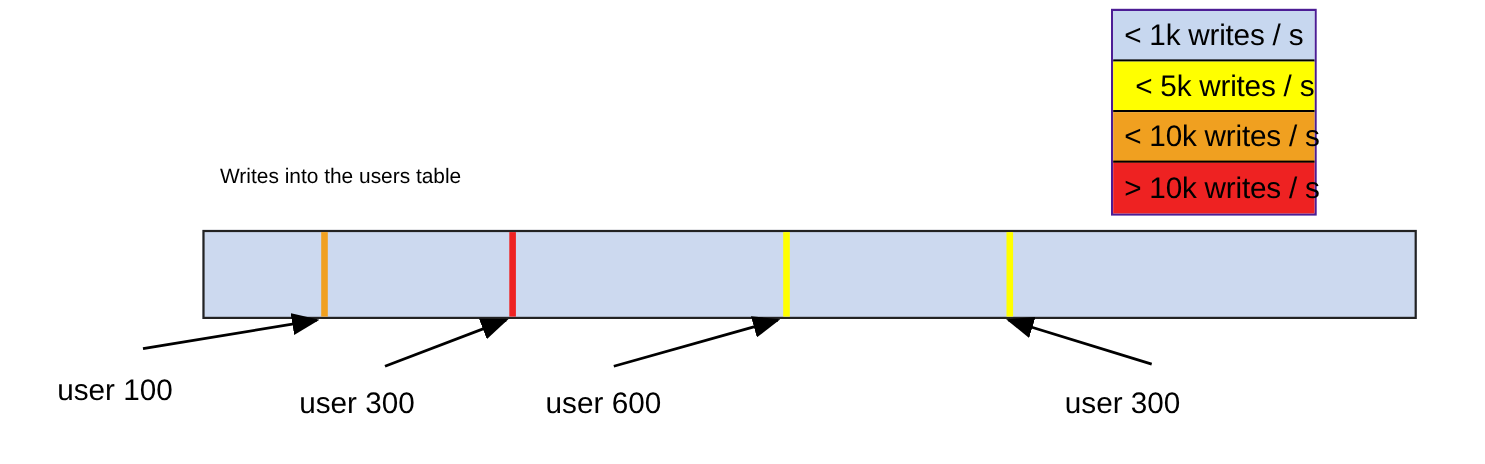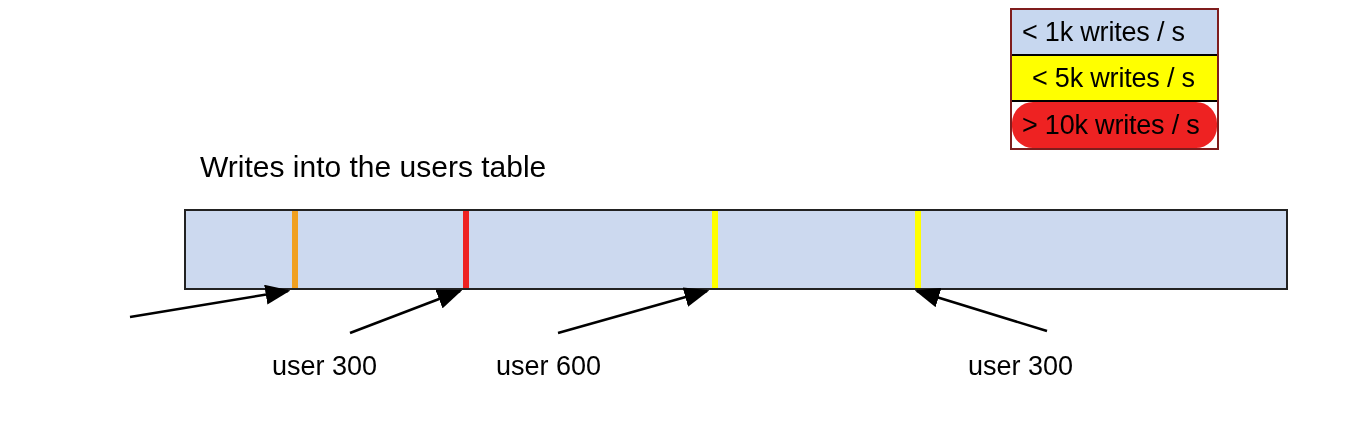--- a/index.html
+++ b/index.html
@@ -14,47 +14,46 @@
     background: #ffffff;
     font-family: "Liberation Sans", sans-serif;
     overflow: hidden;
   }
 
   
   #legend {
     position: absolute;
     left: 1010px;
     top: 8px;
-    width: 209px;
-    border: 2px solid #7f1d1d;
+    width: 187px;
+    border: 2px solid #4c1d95;
     box-sizing: border-box;
   }
   .legend-row {
     height: 46px;
     box-sizing: border-box;
     border-bottom: 2px solid #000000;
     display: flex;
     align-items: center;
     padding-left: 10px;
     font-size: 27px;
     color: #000000;
     white-space: nowrap;
     letter-spacing: -0.2px;
   }
   .legend-row:last-child {
     border-bottom: none;
-    border-radius: 21px;
   }
 
   
   #chart-title {
     position: absolute;
     left: 200px;
     top: 150px;
-    font-size: 30px;
+    font-size: 19px;
     color: #000000;
     white-space: nowrap;
   }
 
   
   #bar {
     position: absolute;
     left: 184px;
     top: 209px;
     width: 1104px;
@@ -92,20 +91,23 @@
 
 <div id="canvas">
 
   <div id="legend">
     <div class="legend-row" style="background: rgb(199, 215, 239);">
       <span>&lt; 1k writes / s</span>
     </div>
     <div class="legend-row" style="background: rgb(255, 255, 0); padding-left: 20px;">
       <span>&lt; 5k writes / s</span>
     </div>
+    <div class="legend-row" style="background: rgb(240, 160, 32);">
+      <span>&lt; 10k writes / s</span>
+    </div>
     <div class="legend-row" style="background: rgb(238, 34, 34);">
       <span>&gt; 10k writes / s</span>
     </div>
   </div>
 
   <div id="chart-title">Writes into the users table</div>
 
   <div id="bar">
     <div class="stripe" style="left: 106px; background: rgb(240, 160, 32);"></div>
     <div class="stripe" style="left: 277px; background: rgb(238, 34, 34);"></div>
@@ -118,17 +120,18 @@
       <marker id="ah" markerWidth="10" markerHeight="8" refX="9" refY="4" orient="auto" markerUnits="strokeWidth">
         <path d="M0,0 L10,4 L0,8 Z" fill="#000000"></path>
       </marker>
     </defs>
     <line stroke="#000000" stroke-width="2.5" marker-end="url(#ah)" x1="130" y1="317" x2="288" y2="291"></line>
     <line stroke="#000000" stroke-width="2.5" marker-end="url(#ah)" x1="350" y1="333" x2="460" y2="291"></line>
     <line stroke="#000000" stroke-width="2.5" marker-end="url(#ah)" x1="558" y1="333" x2="707" y2="291"></line>
     <line stroke="#000000" stroke-width="2.5" marker-end="url(#ah)" x1="1047" y1="331" x2="917" y2="291"></line>
   </svg>
 
+  <div class="user-label" style="left: 52px; top: 340px;">user 100</div>
   <div class="user-label" style="left: 272px; top: 351px;">user 300</div>
   <div class="user-label" style="left: 496px; top: 351px;">user 600</div>
   <div class="user-label" style="left: 968px; top: 351px;">user 300</div>
 
 </div>
 
 </body></html>

